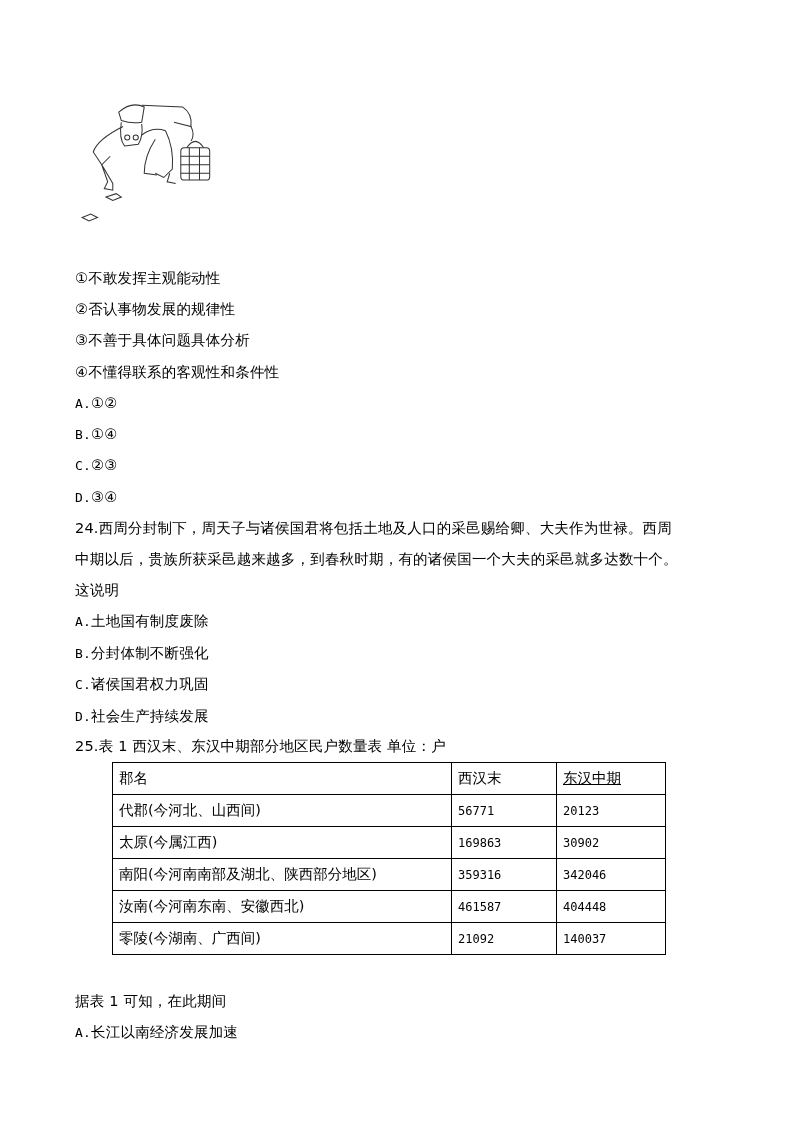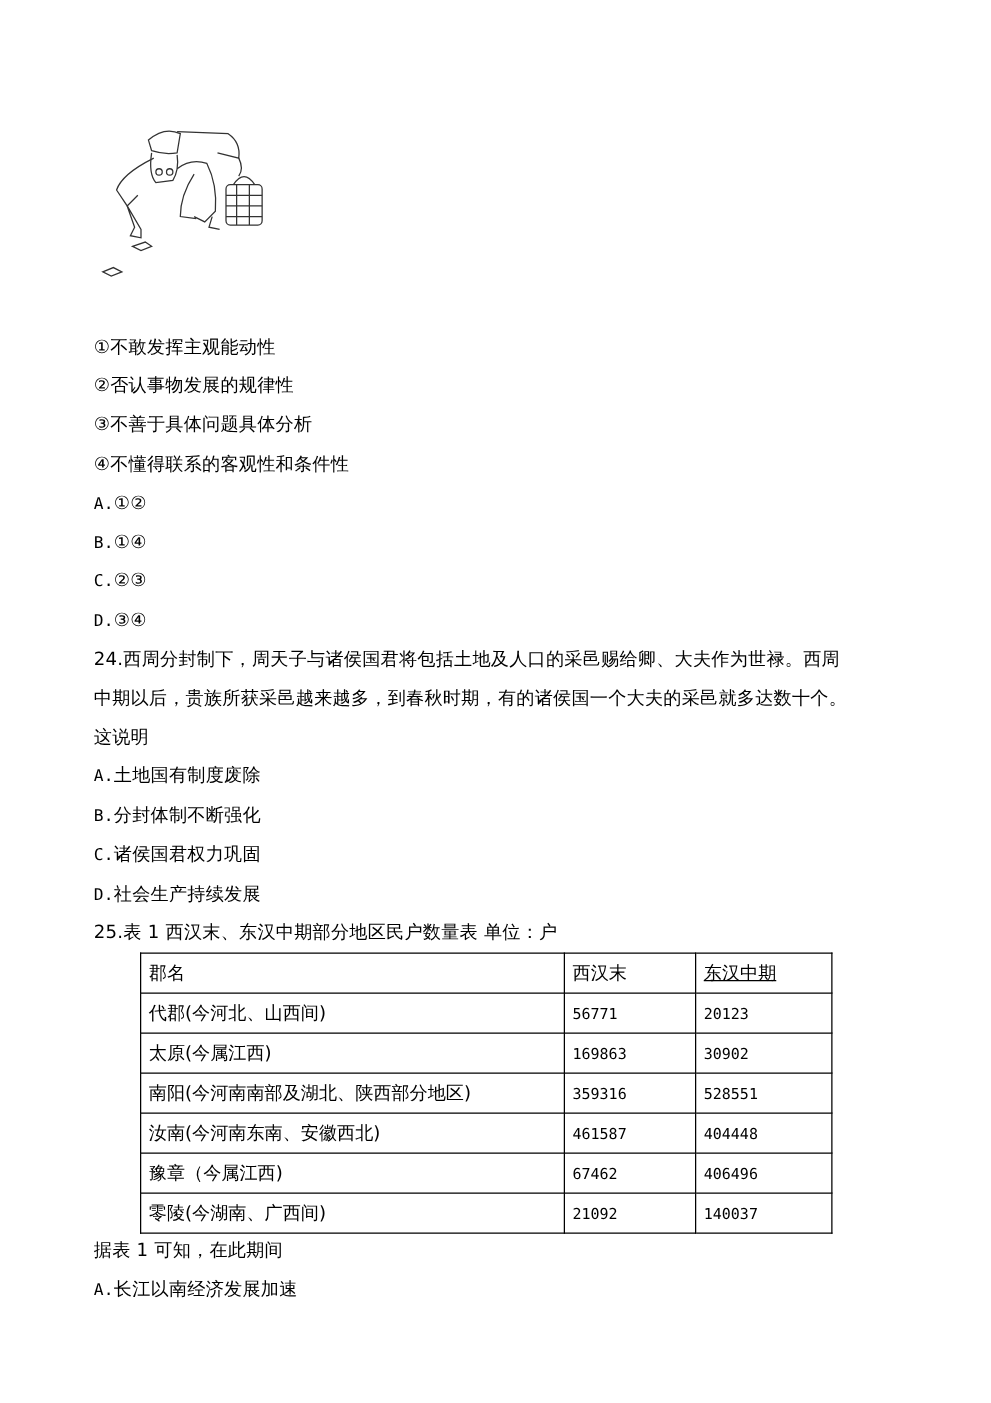--- a/index.html
+++ b/index.html
@@ -100,31 +100,26 @@
     <td class="num">20123</td>
   </tr>
   <tr>
     <td>太原(今属江西)</td>
     <td class="num">169863</td>
     <td class="num">30902</td>
   </tr>
   <tr>
     <td>南阳(今河南南部及湖北、陕西部分地区)</td>
     <td class="num">359316</td>
-    <td class="num">528551</td>
+    <td class="num">342046</td>
   </tr>
   <tr>
     <td>汝南(今河南东南、安徽西北)</td>
     <td class="num">461587</td>
     <td class="num">404448</td>
-  </tr>
-  <tr>
-    <td>豫章（今属江西)</td>
-    <td class="num">67462</td>
-    <td class="num">406496</td>
   </tr>
   <tr>
     <td>零陵(今湖南、广西间)</td>
     <td class="num">21092</td>
     <td class="num">140037</td>
   </tr>
 </tbody>
   </table>
 
 <div class="line" style="top:991px">据表 1 可知，在此期间</div>

